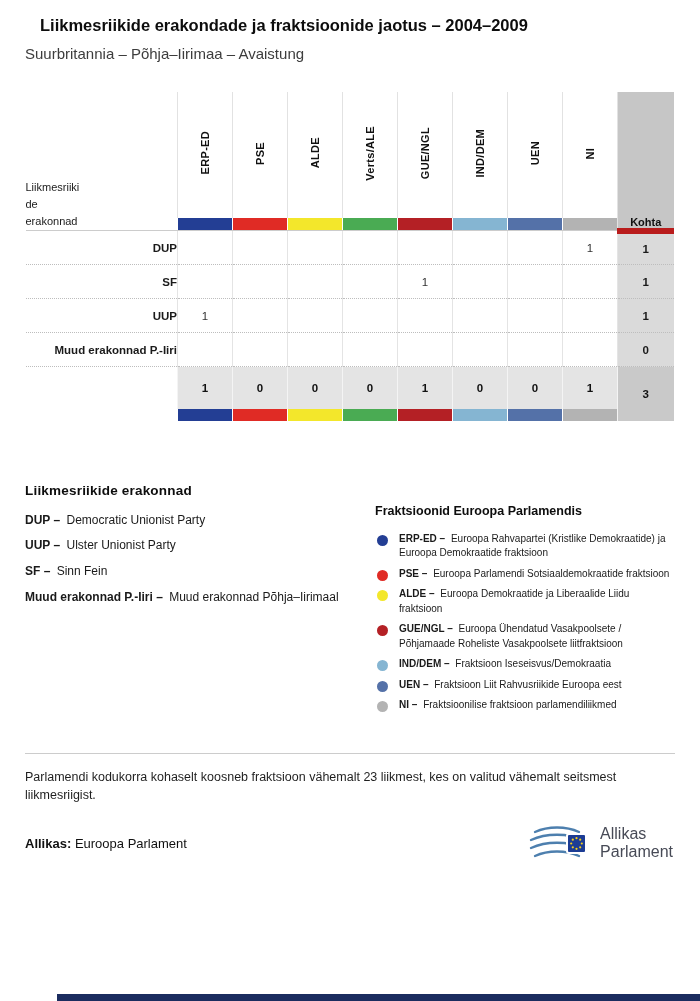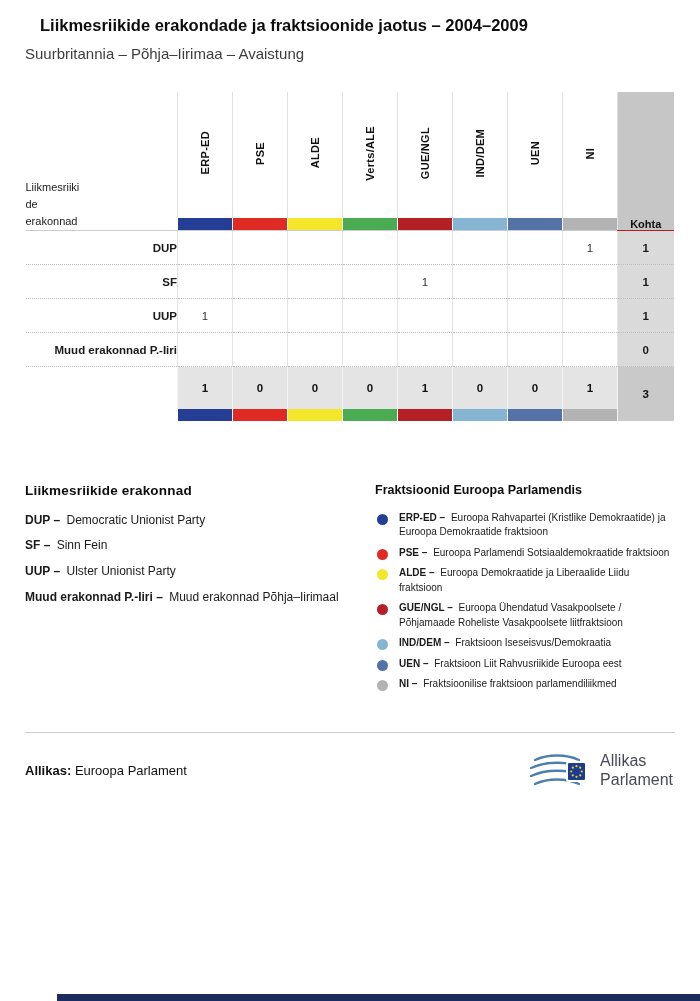--- a/index.html
+++ b/index.html
@@ -15,42 +15,42 @@
   .c-label { width:152px; }
   .c-grp { width:55px; }
   .c-seats { width:56px; }
 
   .corner { vertical-align:bottom; padding:0 0 16px 1px; border-bottom:1px solid #cccccc; }
   .corner .txt { width:56px; font-size:11px; line-height:1.55; color:#1a1a1a; overflow-wrap:break-word; word-break:break-word; }
 
   .vhead { height:126px; vertical-align:middle; text-align:center; border-left:1px solid #e2e2e2; }
   .vhead .vert { display:inline-block; writing-mode:vertical-rl; transform:rotate(180deg); font-size:11px; font-weight:700; color:#111; letter-spacing:0.3px; white-space:nowrap; }
 
-  .kohta-head { background:#c6c6c6; vertical-align:bottom; text-align:center; font-size:11px; font-weight:700; padding-bottom:14px; border-bottom:1px solid #b91c1c; border-left:1px solid #e2e2e2; }
+  .kohta-head { background:#c6c6c6; vertical-align:bottom; text-align:center; font-size:11px; font-weight:700; padding-bottom:14px; border-bottom:6px solid #b91c1c; border-left:1px solid #e2e2e2; }
 
   .bar-row td { height:12px; border-bottom:1px solid #cccccc; border-left:1px solid #ffffff; }
   .bar { height:12px; width:100%; }
 
   .data-row td { height:34px; border-bottom:1px dotted #bdbdbd; font-size:11.5px; color:#333; }
   .data-row .rlabel { text-align:right; font-weight:700; color:#1a1a1a; padding-left:1px; font-size:11.5px; }
   .data-row .val { text-align:center; border-left:1px solid #e4e4e4; }
   .data-row .seats { background:#dadada; text-align:center; font-weight:700; color:#1a1a1a; border-left:1px solid #e4e4e4; font-size:11.5px; }
 
   .total-row td { height:42px; font-size:11.5px; font-weight:700; text-align:center; color:#111; }
   .total-row .tval { background:#e4e4e4; border-left:1px solid #f4f4f4; }
   .tseats { background:#c9c9c9; border-left:1px solid #f4f4f4; text-align:center; font-weight:700; font-size:11.5px; vertical-align:middle; }
   .total-bars td { height:12px; border-left:1px solid #ffffff; }
 
   .legends { display:flex; margin-top:62px; }
   .leg-left { width:350px; }
   .leg-left h3 { margin:0 0 14px 0; font-size:13.5px; font-weight:700; letter-spacing:0.2px; color:#0d0d0d; }
   .party-item { font-size:12px; color:#1a1a1a; margin-bottom:9px; line-height:1.4; }
   .party-item b { font-weight:700; margin-right:3px; }
 
-  .leg-right { flex:1; }
+  .leg-right { flex:1;margin-top:21px; }
   .leg-right h3 { margin:0 0 14px 0; font-size:12.5px; font-weight:700; color:#0d0d0d; }
   .grp-item { position:relative; padding-left:24px; font-size:10px; line-height:1.45; margin-bottom:6px; color:#1a1a1a; }
   .grp-item b { font-weight:700; margin-right:3px; }
   .dot { position:absolute; left:2px; top:3px; width:11px; height:11px; border-radius:50%; }
 
   .rule { border:none; border-top:1px solid #cccccc; margin:34px 0 0 0; }
   .footnote { margin-top:14px; font-size:12.5px; line-height:1.5; color:#1f1f1f; max-width:650px; }
 
   .footer { display:flex; justify-content:space-between; align-items:center; margin-top:18px; }
   .source { font-size:13px; color:#111; }
@@ -211,22 +211,22 @@
             <div class="bar" style="background-color: rgb(179, 179, 179);"></div>
           </td>
       </tr>
     </tbody>
   </table>
 
   <div class="legends">
     <div class="leg-left">
       <h3>Liikmesriikide erakonnad</h3>
       <div class="party-item"><b>DUP –</b> <span>Democratic Unionist Party</span></div>
+      <div class="party-item"><b>UUP –</b> <span>Ulster Unionist Party</span></div>
       <div class="party-item"><b>SF –</b> <span>Sinn Fein</span></div>
-      <div class="party-item"><b>UUP –</b> <span>Ulster Unionist Party</span></div>
       <div class="party-item"><b>Muud erakonnad P.-Iiri –</b> <span>Muud erakonnad Põhja–Iirimaal</span></div>
     </div>
 
     <div class="leg-right">
       <h3>Fraktsioonid Euroopa Parlamendis</h3>
       <div class="grp-item">
         <span class="dot" style="background-color: rgb(35, 62, 148);"></span>
         <b>ERP-ED –</b> <span>Euroopa Rahvapartei (Kristlike Demokraatide) ja Euroopa Demokraatide fraktsioon</span>
       </div>
       <div class="grp-item">
@@ -250,20 +250,21 @@
         <b>UEN –</b> <span>Fraktsioon Liit Rahvusriikide Euroopa eest</span>
       </div>
       <div class="grp-item">
         <span class="dot" style="background-color: rgb(179, 179, 179);"></span>
         <b>NI –</b> <span>Fraktsioonilise fraktsioon parlamendiliikmed</span>
       </div>
     </div>
   </div>
 
   <hr class="rule">
+  <p class="footnote">Parlamendi kodukorra kohaselt koosneb fraktsioon vähemalt 23 liikmest, kes on valitud vähemalt seitsmest liikmesriigist.</p>
 
   <div class="footer">
     <div class="source">
       <b>Allikas:</b>
       <span>Euroopa Parlament</span>
     </div>
     <div class="eplogo">
       <svg width="62" height="40" viewBox="0 0 62 40">
         <path d="M7 9 C 20 3, 38 3, 51 9" fill="none" stroke="#4d7fae" stroke-width="2.3" stroke-linecap="round"></path>
         <path d="M3 17 C 18 10, 40 10, 55 17" fill="none" stroke="#4d7fae" stroke-width="2.3" stroke-linecap="round"></path>

